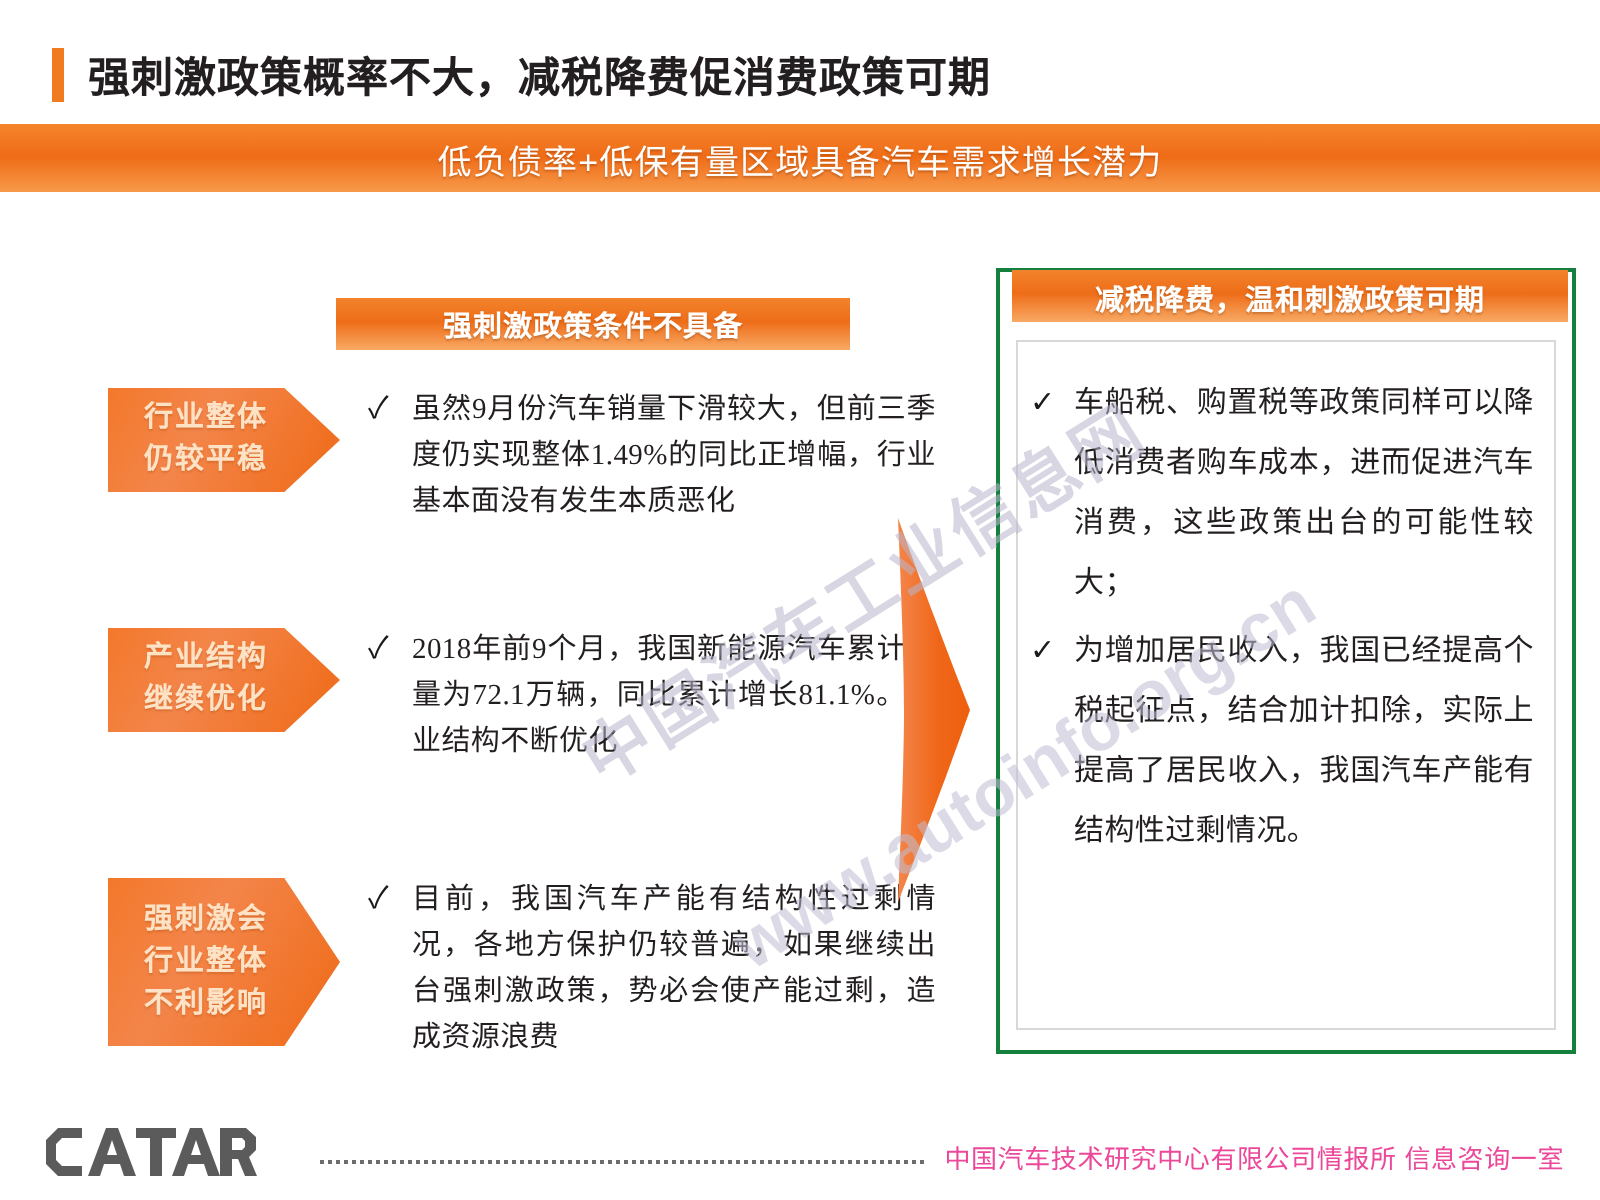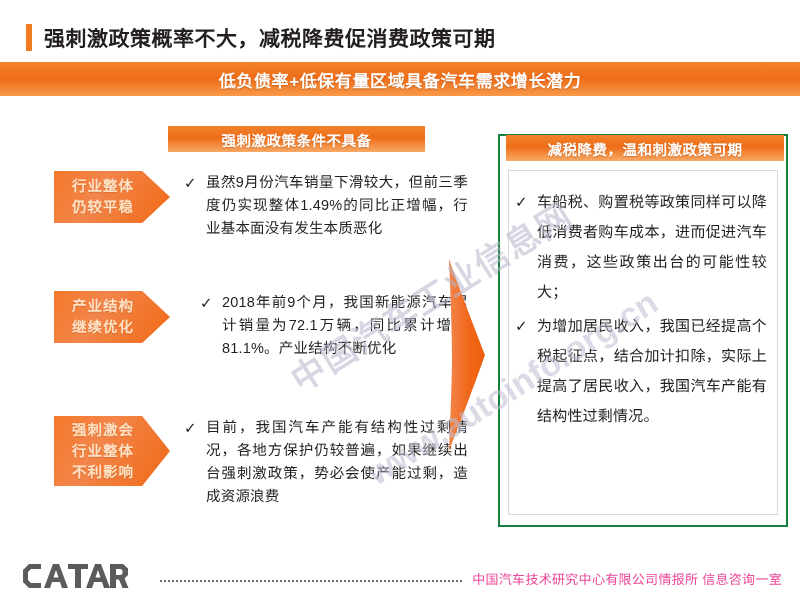--- a/index.html
+++ b/index.html
@@ -54,21 +54,21 @@
     left: 0; top: 62px;
     width: 800px; height: 34px;
     background: linear-gradient(180deg, #f5842b 0%, #ef6c17 48%, #f79a4a 100%);
     display: flex;
     align-items: center;
     justify-content: center;
   }
   .band-text {
     color: #ffffff;
     font-size: 17px;
-    font-weight: bold;
+    font-weight: normal;
     letter-spacing: 0.6px;
     text-shadow: 0 1px 1px rgba(120,50,0,.35);
     white-space: nowrap;
   }
 
   
   .watermark {
     position: absolute;
     left: 250px;
     top: 300px;
@@ -95,23 +95,24 @@
     left: 110px; top: 160px;
     transform: rotate(-32deg);
     font-family: "Liberation Sans", sans-serif;
     letter-spacing: 0px;
     color: #c0bdd2;
   }
 
   
   .left-col {
     position: absolute;
-    left: 0; top: 96px;
+    left: 0; top: 119px;
     width: 470px; height: 430px;
     z-index: 3;
+    font-family: Liberation Serif, serif;
   }
   .col-header {
     position: absolute;
     left: 168px; top: 30px;
     width: 257px; height: 26px;
     background: linear-gradient(180deg, #f2832c 0%, #ee6d18 45%, #f8a964 100%);
     display: flex;
     align-items: center;
     justify-content: center;
   }
@@ -126,40 +127,40 @@
 
   .row {
     position: absolute;
     left: 0;
     width: 470px;
     display: flex;
     align-items: flex-start;
     padding-left: 20px;
   }
   .row-1 { top: 75px; }
-  .row-2 { top: 195px; gap: 16px; }
+  .row-2 { top: 195px; }
   .row-3 { top: 320px; }
 
   .chevron {
     position: relative;
     flex: 0 0 auto;
     margin-left: 34px;
     width: 116px;
     background: linear-gradient(120deg, #f3782a 0%, #f3854a 38%, #ef6a16 100%);
     -webkit-clip-path: polygon(0 0, 76% 0, 100% 50%, 76% 100%, 0 100%);
     clip-path: polygon(0 0, 76% 0, 100% 50%, 76% 100%, 0 100%);
     display: flex;
     flex-direction: column;
     align-items: center;
     justify-content: center;
     padding: 8px 0 8px 0;
     box-sizing: border-box;
   }
   .chev-2line { height: 52px; }
-  .chev-3line { height: 70px; }
+  .chev-3line { height: 84px; }
   .chev-line {
     color: #fde2c6;
     font-size: 14.5px;
     font-weight: bold;
     line-height: 21px;
     letter-spacing: 1px;
     margin-right: 18px;
     white-space: nowrap;
     text-shadow: 0 1px 1px rgba(150,60,0,.25);
   }

